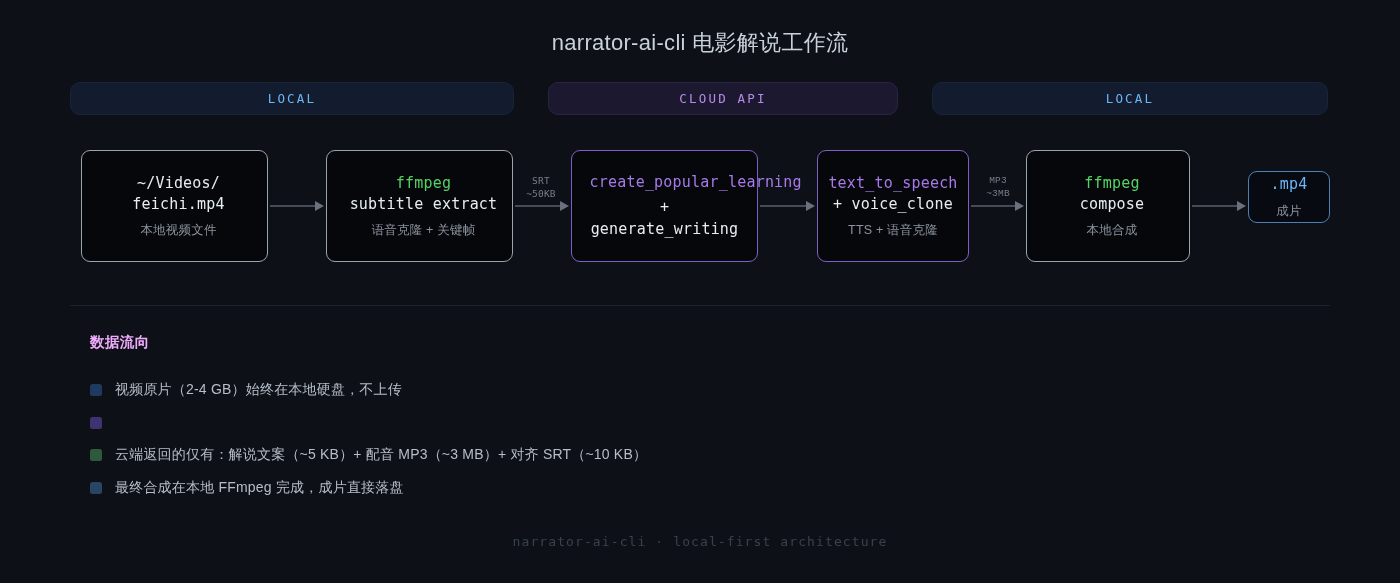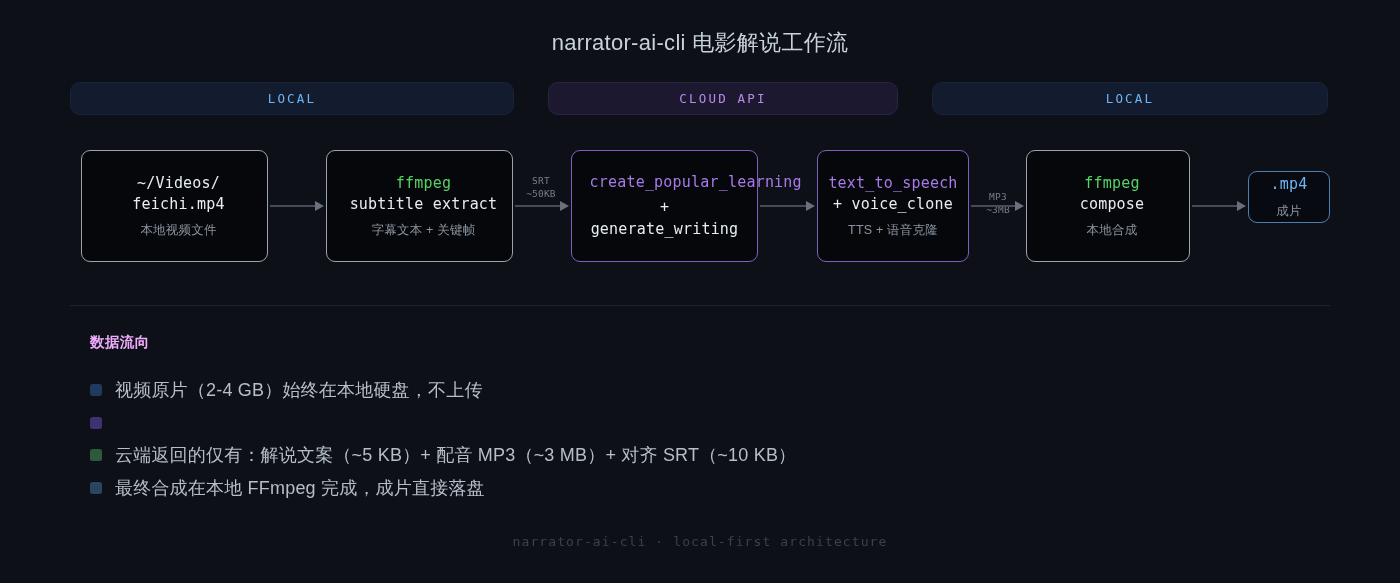--- a/index.html
+++ b/index.html
@@ -143,21 +143,21 @@
     position: absolute;
     font-family: "DejaVu Sans Mono", monospace;
     font-size: 9.5px;
     line-height: 1.35;
     color: #767d87;
     text-align: center;
     width: 54px;
     letter-spacing: 0.2px;
   }
   .el1 { left: 444px;  top: 28px; }
-  .el2 { left: 901px;  top: 44px; }
+  .el2 { left: 901px;  top: 28px; font-family: Liberation Mono, monospace; }
 
   
   .divider {
     position: absolute;
     top: 305px;
     left: 70px;
     width: 1260px;
     height: 1px;
     background: #1d232c;
   }
@@ -181,21 +181,21 @@
     height: 32.5px;
   }
   .swatch {
     width: 12px;
     height: 12px;
     border-radius: 2.5px;
     flex: 0 0 auto;
     margin-right: 13px;
   }
   .legend-text {
-    font-size: 18px;
+    font-size: 14px;
     color: #b6bec9;
     letter-spacing: 0.2px;
     white-space: nowrap;
   }
 
   
   .footer {
     position: absolute;
     top: 534px;
     left: 0;
@@ -235,21 +235,21 @@
     </div>
 
     <div class="arrow a1">
       <div class="line"></div>
       <div class="head"></div>
     </div>
 
     <div class="node local n2">
       <div class="cmd green">ffmpeg</div>
       <div class="cmd white">subtitle extract</div>
-      <div class="desc">字幕文本 + 关键帧</div>
+      <div class="desc">语音克隆 + 关键帧</div>
     </div>
 
     <div class="edge-label el1">
       <div>SRT</div>
       <div>~50KB</div>
     </div>
     <div class="arrow a2">
       <div class="line"></div>
       <div class="head"></div>
     </div>

